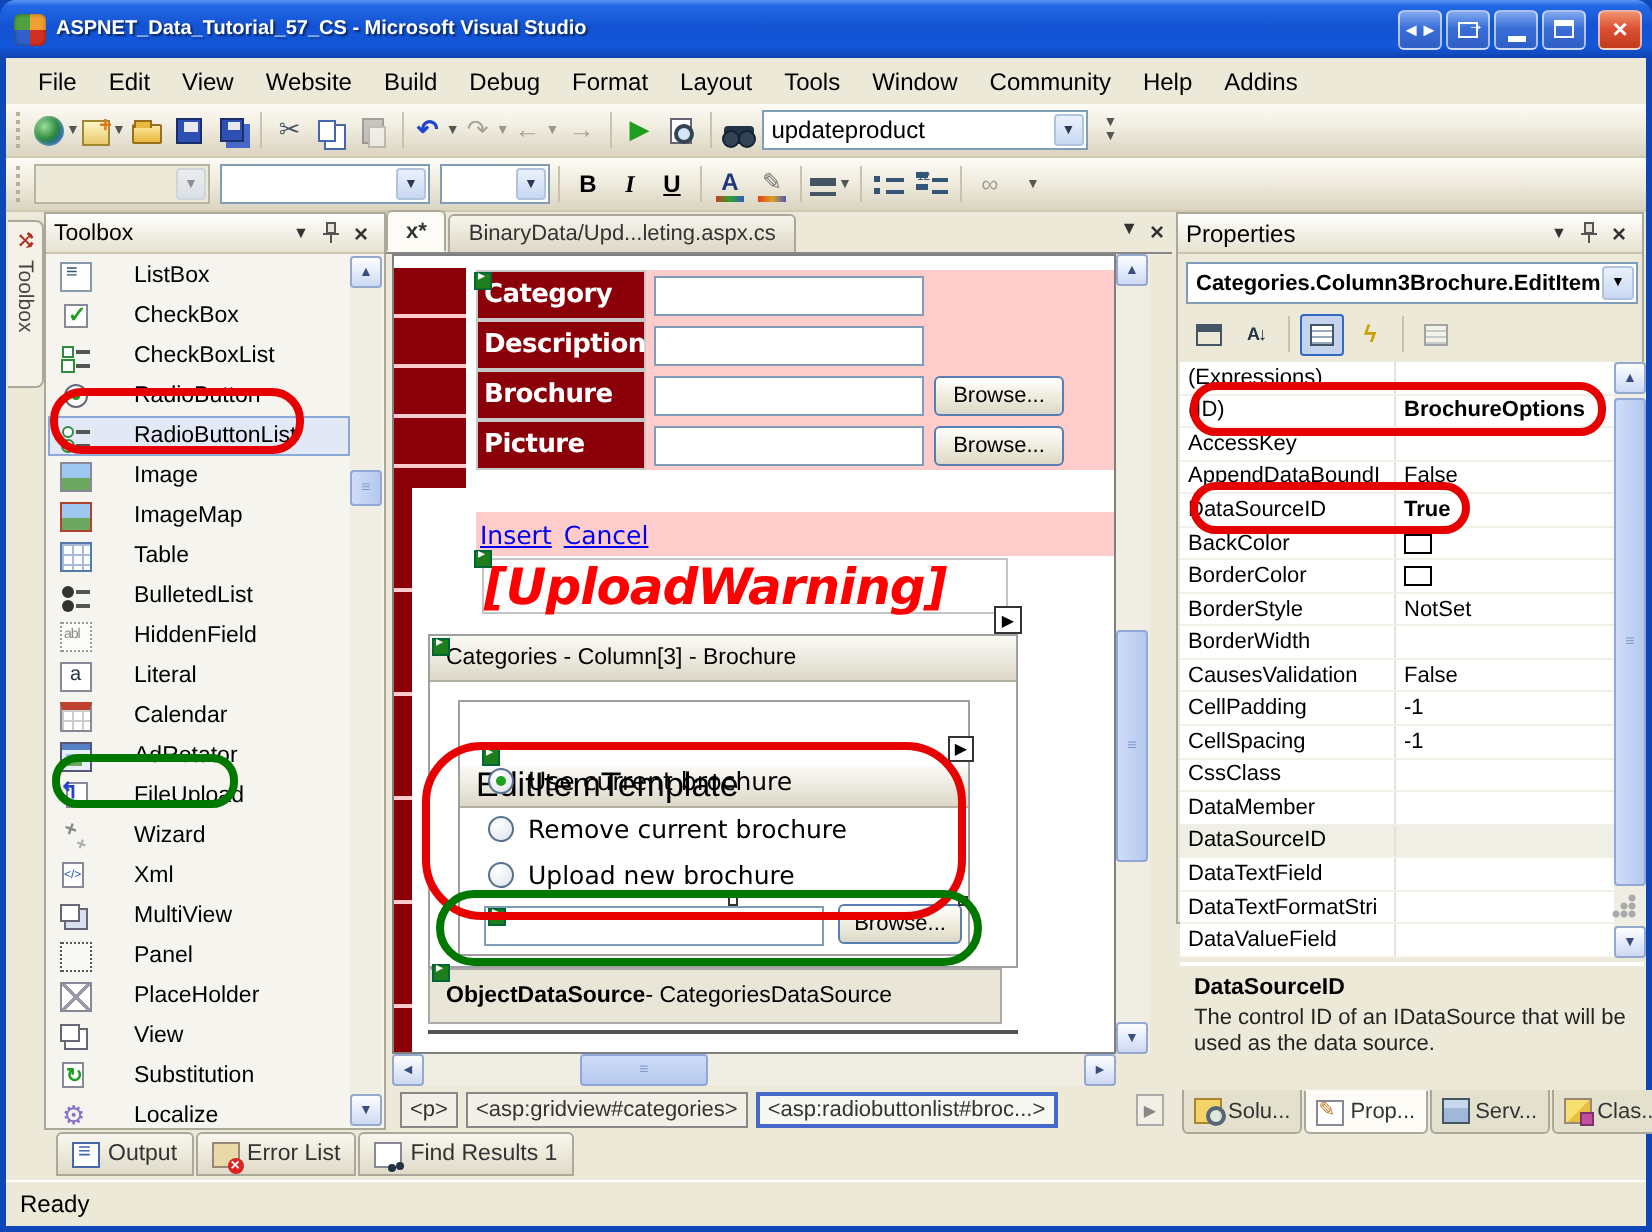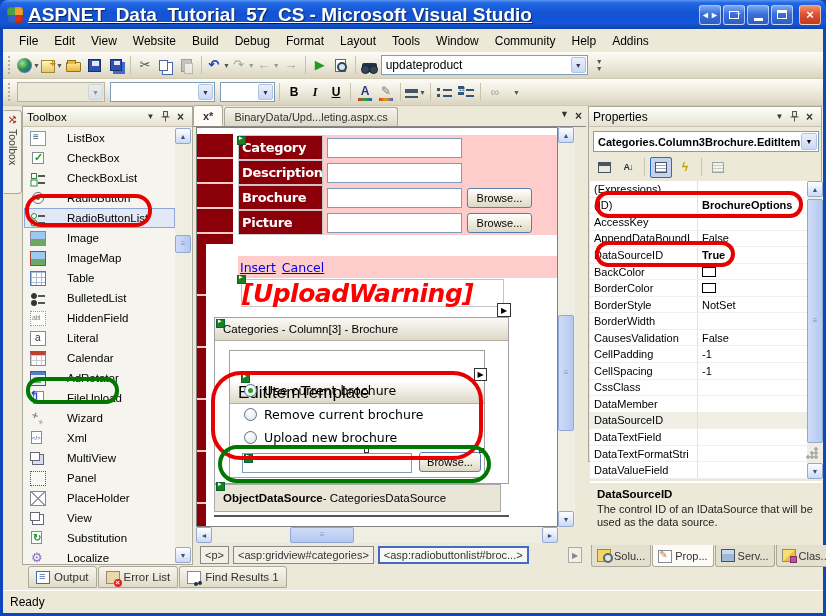--- a/index.html
+++ b/index.html
@@ -4,21 +4,21 @@
 <style>
   html,body{margin:0;padding:0;background:#9aa8bd;font-family:"Liberation Sans",sans-serif;}
   *{box-sizing:border-box;}
   #window{position:relative;width:826px;height:616px;background:#0F47B8;overflow:hidden;font-size:11px;color:#000;}
   
   #titlebar{position:absolute;left:0;top:0;width:826px;height:29px;
     background:linear-gradient(180deg,#5A96F2 0%,#2268E4 10%,#1353D3 45%,#1457DA 80%,#0E44AE 100%);
     border-radius:8px 8px 0 0;display:flex;align-items:center;padding:0 5px;}
   .vsicon{width:16px;height:16px;border-radius:3px;margin:0 5px 0 2px;
     background:conic-gradient(#F0A030 0 25%,#D03020 25% 50%,#3060C8 50% 75%,#50A040 75%);box-shadow:inset 0 0 2px #0006;}
-  #title-text{color:#fff;font-weight:bold;font-size:19px;text-shadow:1px 1px 1px rgba(0,0,0,.55);flex:1;white-space:nowrap;overflow:hidden;text-decoration:underline;}
+  #title-text{color:#fff;font-weight:bold;font-size:10px;text-shadow:1px 1px 1px rgba(0,0,0,.55);flex:1;white-space:nowrap;overflow:hidden;}
   .winbtns{display:flex;gap:2px;align-items:center;}
   .wbtn{width:22px;height:20px;border-radius:3px;border:1px solid #ffffff99;display:flex;align-items:center;justify-content:center;
     background:linear-gradient(180deg,#7FA8EE,#3A6FD8 45%,#2E5EC4);color:#fff;font-size:9px;font-weight:bold;}
   .wbtn.close{background:linear-gradient(180deg,#F0926F,#DD5134 45%,#C13A1B);margin-left:4px;font-size:13px;}
   .g-min{width:9px;height:3px;background:#fff;margin-top:9px;}
   .g-max{width:10px;height:9px;border:1px solid #fff;border-top:3px solid #fff;}
   .g-pop{position:relative;width:10px;height:8px;border:1px solid #fff;}
   .g-pop::after{content:"→";position:absolute;right:-4px;top:-4px;font-size:8px;color:#fff;}
   
   #frame{position:absolute;left:3px;top:29px;width:820px;height:584px;background:#ECE9D8;}
@@ -329,21 +329,21 @@
       <span class="tbtn">
           <span class="ti-char" style="color:#1E9E1E;">▶</span>
         </span>
       <span class="tbtn">
           <span class="ti ti-doc ti-mag"></span>
         </span>
       <span class="tsep"></span>
       <span class="tbtn">
           <span class="ti ti-binoc"></span>
         </span>
-      <span class="combo" style="width:207px;align-items:center;">
+      <span class="combo" style="width:163px;align-items:center;">
         <span>updateproduct</span>
         <span class="carrow">▼</span>
       </span>
       <span class="tbtn">
           <span class="dd">▼<br>▼</span>
         </span>
     </div>
 
     <div id="toolbar2" class="toolbar">
       <span class="grip"></span>

